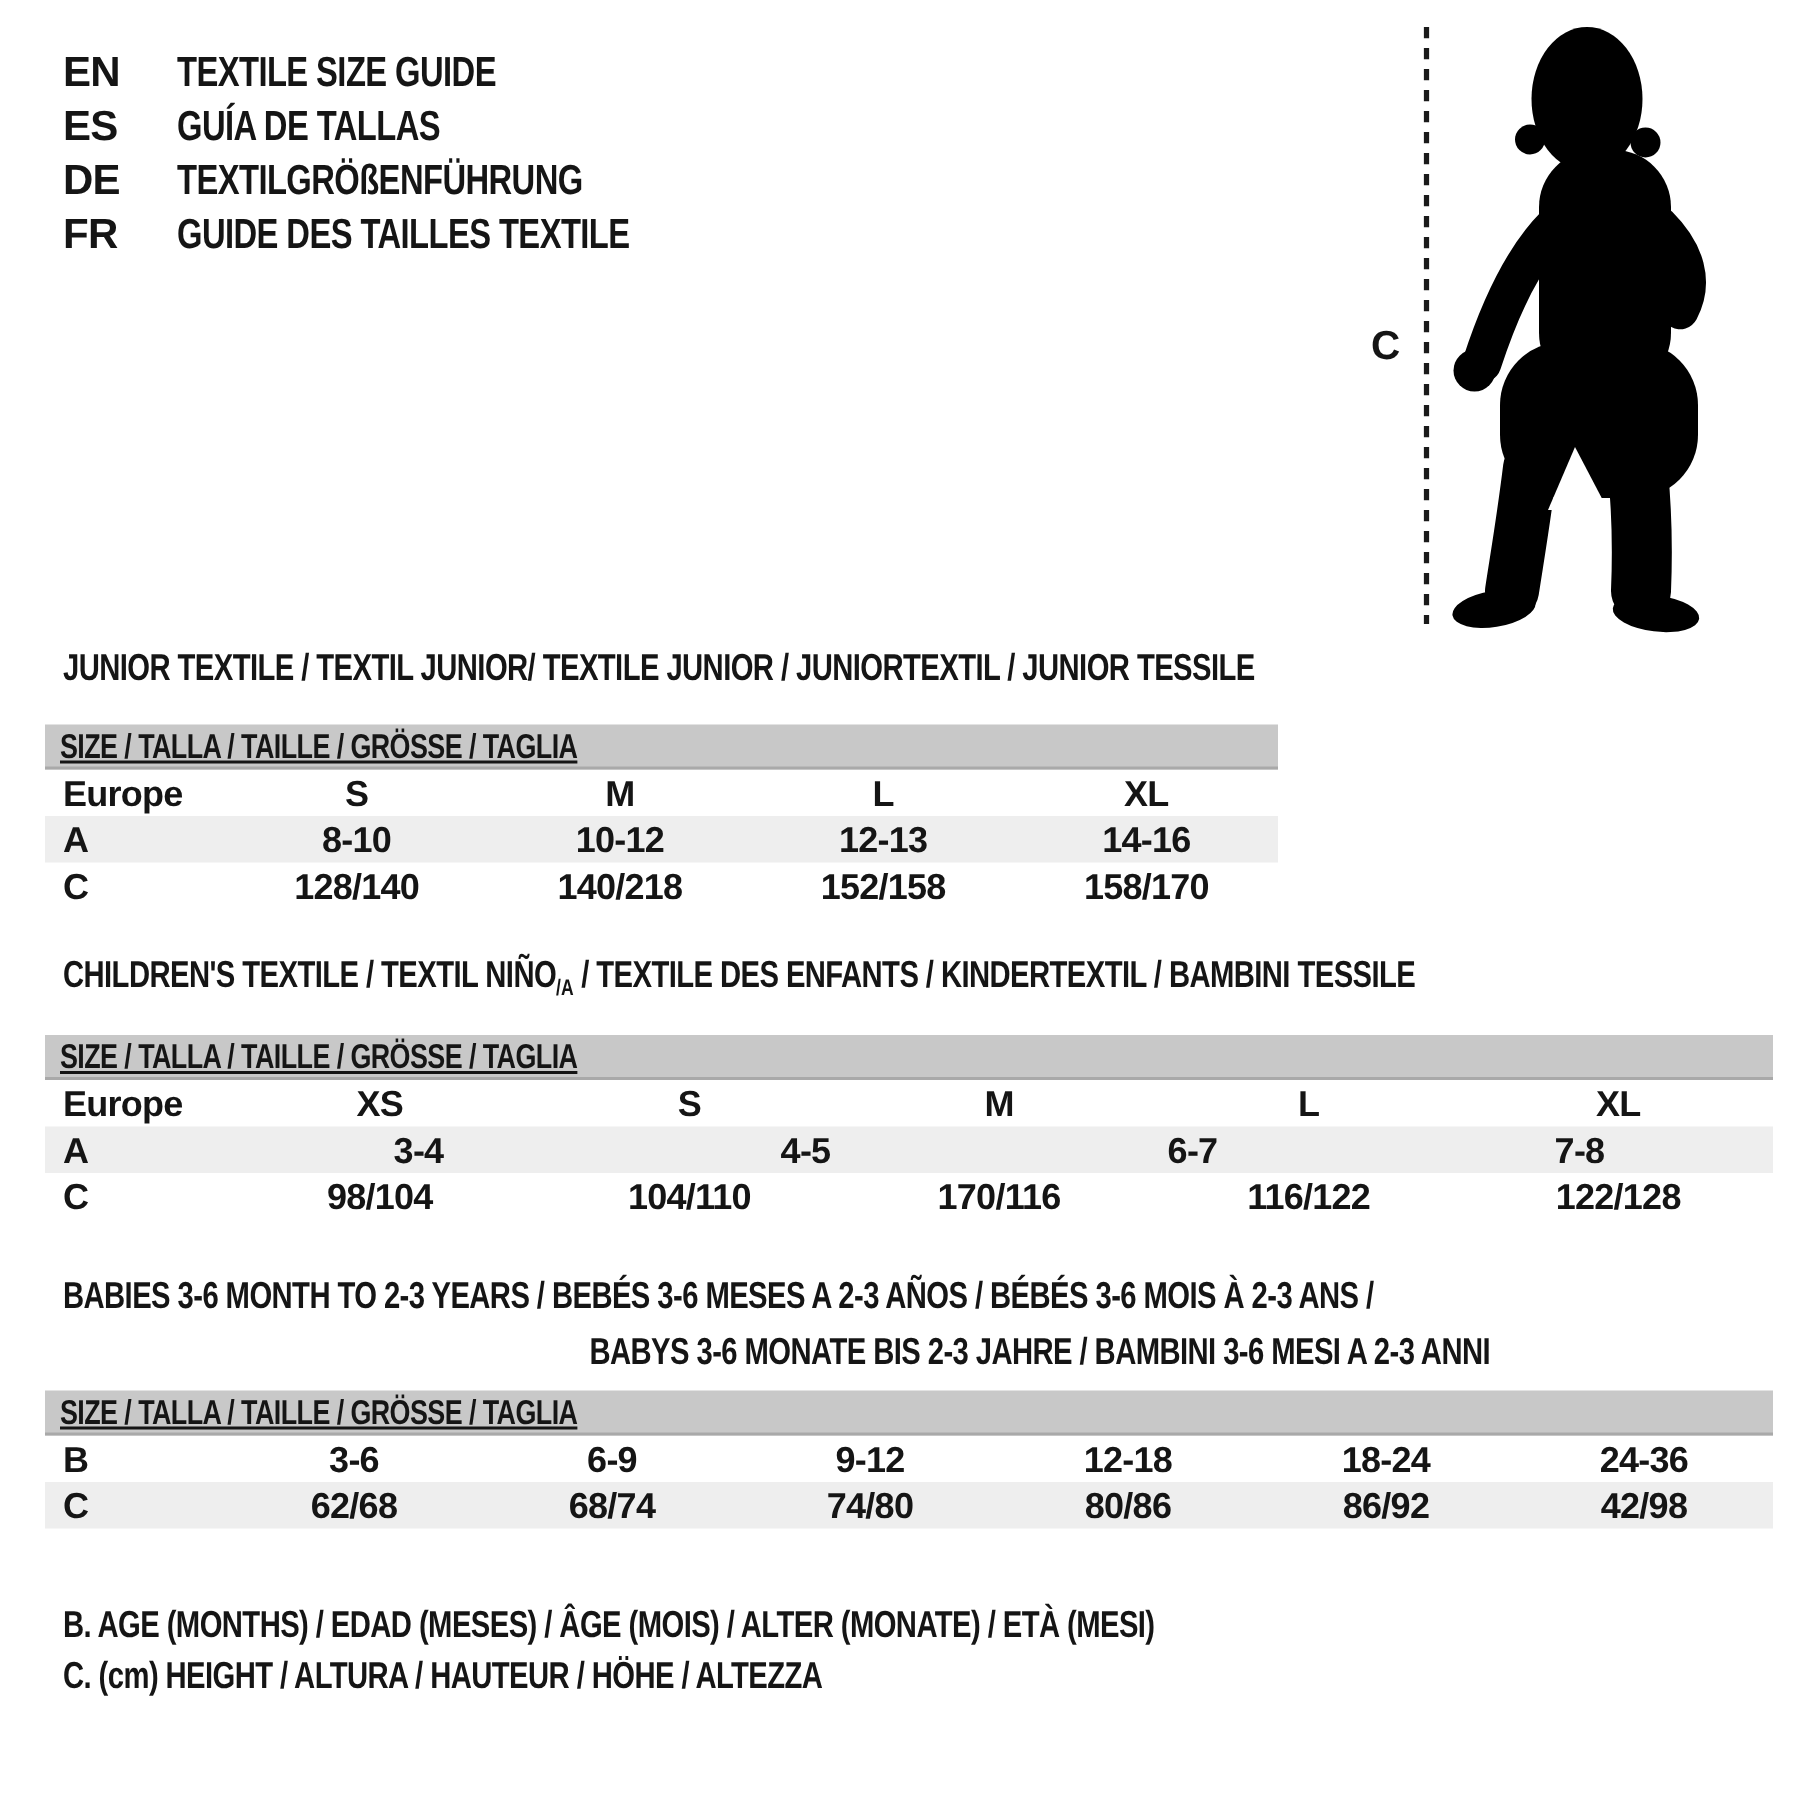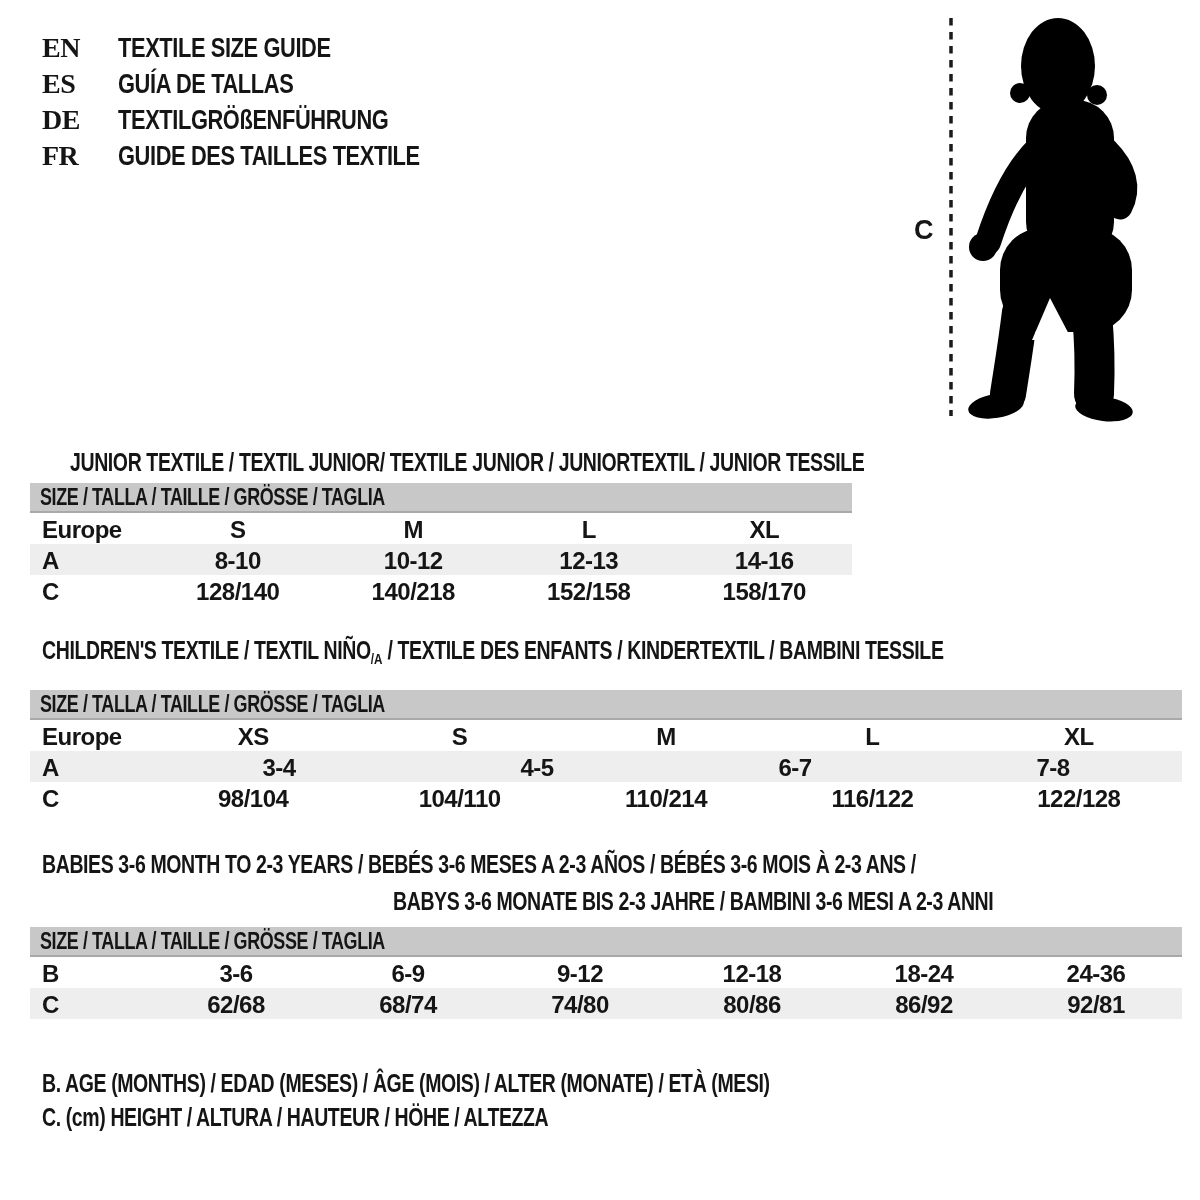--- a/index.html
+++ b/index.html
@@ -18,37 +18,38 @@
     display:inline-block;
     transform:scaleX(0.78);
     transform-origin:0 50%;
     white-space:nowrap;
     letter-spacing:-0.5px;
   }
 
   
   .lang-block { position:absolute; left:42px; top:30px; }
   .lang-row { display:flex; height:36px; align-items:center; font-size:28px; }
-  .lang-code { width:76px; letter-spacing:-0.5px;font-family:Liberation Serif, serif; }
+  .lang-code { width:76px; letter-spacing:-0.5px; }
 
   
   .figure-svg { position:absolute; left:880px; top:0; width:320px; height:430px; }
   .c-label { position:absolute; left:914px; top:215px; font-size:27px; }
 
   
   .sec-heading { position:absolute; left:42px; font-size:25px; line-height:25px; }
   .sec-heading .line { height:37px; display:flex; align-items:center;justify-content:flex-end; }
   .subA { font-size:15px; vertical-align:-5px; letter-spacing:0; }
 
   
   .size-table { position:absolute; }
   .t-header {
     height:30px; background:#c8c8c8; border-bottom:2px solid #a9a9a9;
     display:flex; align-items:center; padding-left:10px; font-size:23px;
     box-sizing:border-box;
+    text-decoration:underline;
   }
   .t-row { display:flex; height:31px; align-items:flex-end; font-size:24px; }
   .t-row.shaded { background:#eeeeee; }
   .t-label { width:120px; padding-left:12px; box-sizing:border-box; letter-spacing:-0.5px; }
   .t-cell { flex:1; text-align:center; letter-spacing:-0.5px; }
 
   
   .footnotes { position:absolute; left:42px; top:1066px; }
   .footnote { height:34px; display:flex; align-items:center; font-size:25px; }
 </style>
@@ -87,21 +88,21 @@
     <rect x="120" y="228" width="132" height="104" rx="42"></rect>
     <path d="M140 312 C 136 345, 132 368, 128 394" stroke="#000" stroke-width="36" fill="none" stroke-linecap="round"></path>
     <path d="M212 315 C 215 345, 215 370, 214 394" stroke="#000" stroke-width="40" fill="none" stroke-linecap="round"></path>
     <ellipse cx="116" cy="406" rx="28" ry="12" transform="rotate(-9 116 406)"></ellipse>
     <ellipse cx="224" cy="409" rx="29" ry="12" transform="rotate(7 224 409)"></ellipse>
     <path d="M152 340 L 170 298 L 192 340 Z" fill="#ffffff"></path>
   </g>
 </svg>
 <span class="c-label">C</span>
 
-<div class="sec-heading" style="top:450px;margin-left:28px;">
+<div class="sec-heading" style="top:433px;">
   <span class="cond">JUNIOR TEXTILE / TEXTIL JUNIOR/ TEXTILE JUNIOR / JUNIORTEXTIL / JUNIOR TESSILE</span>
 </div>
 
 <div class="size-table" style="left:30px; top:483px; width:822px;">
   <div class="t-header">
     <span class="cond">SIZE / TALLA / TAILLE / GRÖSSE / TAGLIA</span>
   </div>
   <div class="t-row">
     <div class="t-label">Europe</div>
     <div class="t-cell">S</div>
@@ -145,21 +146,21 @@
     <div class="t-label">A</div>
     <div class="t-cell">3-4</div>
     <div class="t-cell">4-5</div>
     <div class="t-cell">6-7</div>
     <div class="t-cell">7-8</div>
   </div>
   <div class="t-row">
     <div class="t-label">C</div>
     <div class="t-cell">98/104</div>
     <div class="t-cell">104/110</div>
-    <div class="t-cell">110/214</div>
+    <div class="t-cell">170/116</div>
     <div class="t-cell">116/122</div>
     <div class="t-cell">122/128</div>
   </div>
 </div>
 
 <div class="sec-heading" style="top:846px;">
   <div class="line">
       <span class="cond">BABIES 3-6 MONTH TO 2-3 YEARS / BEBÉS 3-6 MESES A 2-3 AÑOS / BÉBÉS 3-6 MOIS À 2-3 ANS /</span>
     </div>
   <div class="line">
@@ -180,21 +181,21 @@
     <div class="t-cell">18-24</div>
     <div class="t-cell">24-36</div>
   </div>
   <div class="t-row shaded">
     <div class="t-label">C</div>
     <div class="t-cell">62/68</div>
     <div class="t-cell">68/74</div>
     <div class="t-cell">74/80</div>
     <div class="t-cell">80/86</div>
     <div class="t-cell">86/92</div>
-    <div class="t-cell">92/81</div>
+    <div class="t-cell">42/98</div>
   </div>
 </div>
 
 <div class="footnotes">
   <div class="footnote">
       <span class="cond">B. AGE (MONTHS) / EDAD (MESES) / ÂGE (MOIS) / ALTER (MONATE) / ETÀ (MESI)</span>
     </div>
   <div class="footnote">
       <span class="cond">C. (cm) HEIGHT / ALTURA / HAUTEUR / HÖHE / ALTEZZA</span>
     </div>

